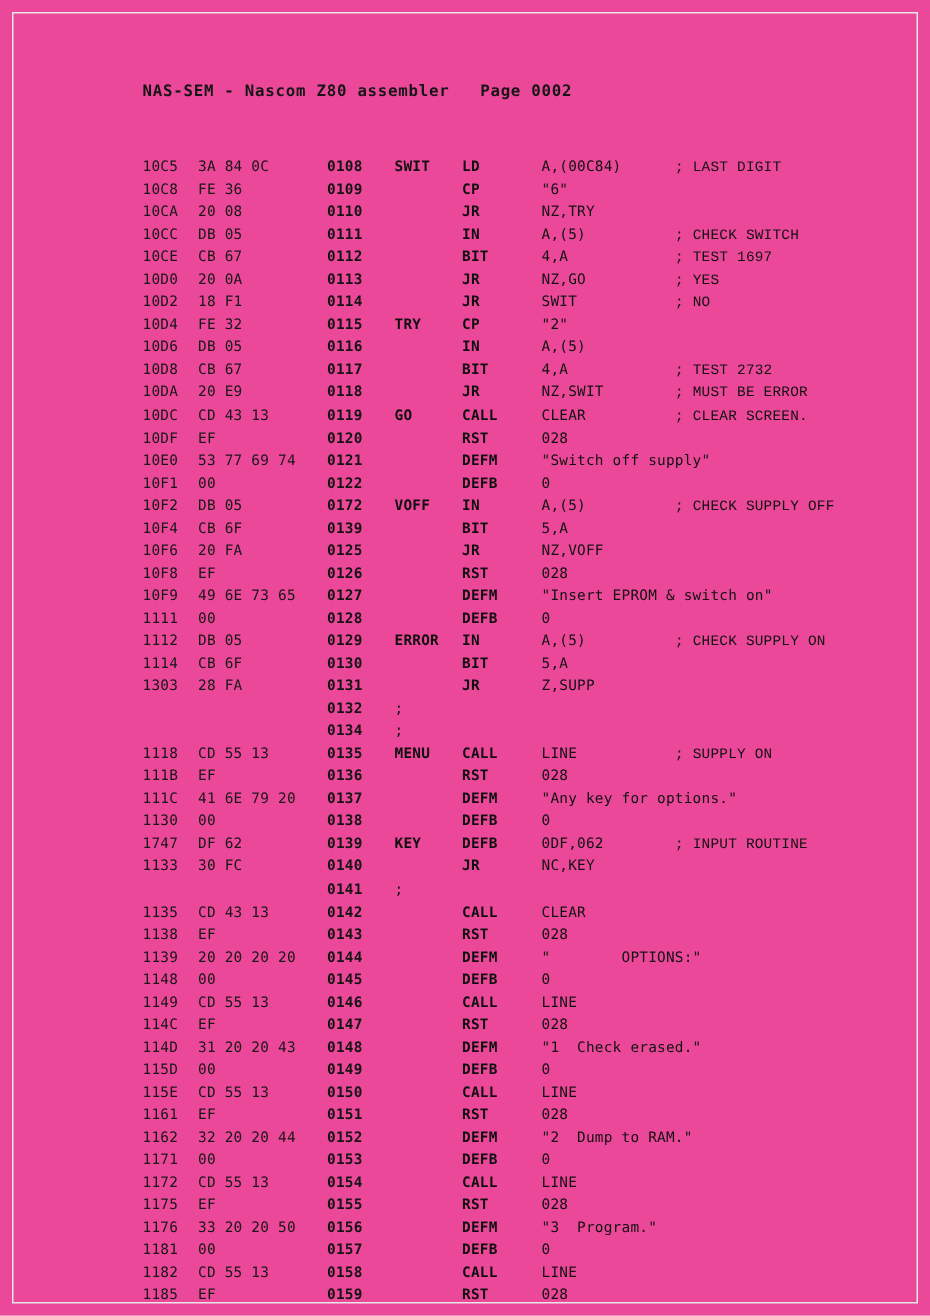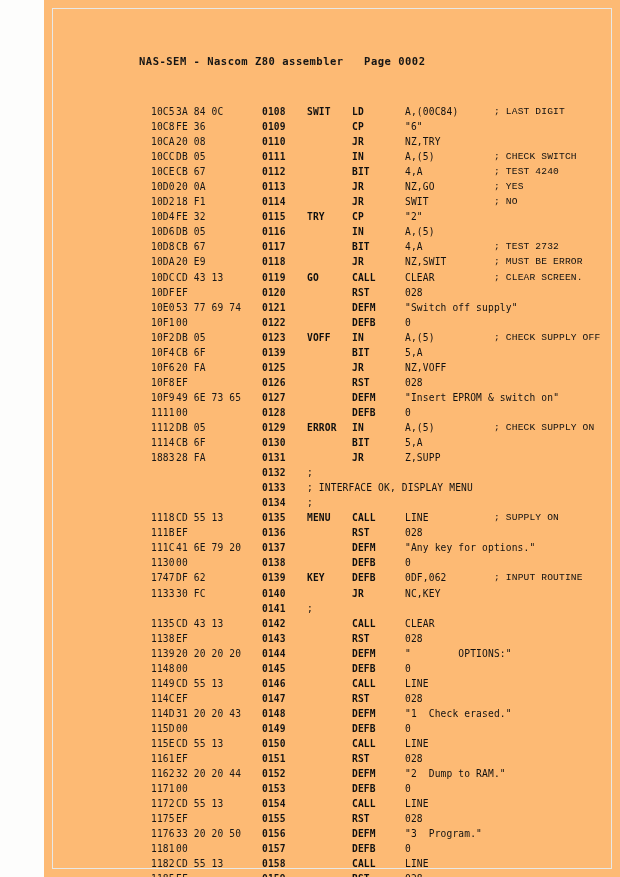--- a/index.html
+++ b/index.html
@@ -13,22 +13,21 @@
     height: 877px;
     position: relative;
     overflow: hidden;
     font-family: "DejaVu Sans Mono", "Liberation Mono", monospace;
     
     background: #fdfdfc;
   }
   .page {
     position: absolute;
     inset: 0;
-    background: #fdba74;
-    margin-left: 44px;
+    background: #ec4899;
   }
   
   .scan-edge {
     position: absolute;
     left: 8px; top: 8px; right: 8px; bottom: 8px;
     border: 1px solid #e8e8e6;
     pointer-events: none;
   }
   .doc-header {
     position: absolute;
@@ -54,21 +53,21 @@
     line-height: 15.05px;
     color: #121212;
     letter-spacing: 0.15px;
   }
   .col {
     position: absolute;
     top: 0;
     white-space: pre;
   }
   
-  .c-addr   { left: 12px;   }
+  .c-addr   { left: 0px;   }
   .c-hex    { left: 37px;  }
   .c-lineno { left: 123px; }
   .c-label  { left: 168px; }
   .c-mnem   { left: 213px; }
   .c-oper   { left: 266px; text-align: right; }
   .c-cmt    { left: 355px; font-family: Liberation Mono, monospace; }
   
   .c-full   { left: 123px; }
 
   
@@ -86,42 +85,41 @@
 <div class="page">
   <div class="scan-edge"></div>
 
   <div class="doc-header">NAS-SEM - Nascom Z80 assembler   Page 0002</div>
 
   <div class="listing" id="listing">
       <div class="code-row"><span class="col c-addr">10C5</span><span class="col c-hex">3A 84 0C</span><span class="col c-lineno">0108</span><span class="col c-label">SWIT</span><span class="col c-mnem">LD</span><span class="col c-oper">A,(00C84)</span><span class="col c-cmt">; LAST DIGIT</span></div>
       <div class="code-row"><span class="col c-addr">10C8</span><span class="col c-hex">FE 36</span><span class="col c-lineno">0109</span><span class="col c-mnem">CP</span><span class="col c-oper">"6"</span></div>
       <div class="code-row"><span class="col c-addr">10CA</span><span class="col c-hex">20 08</span><span class="col c-lineno">0110</span><span class="col c-mnem">JR</span><span class="col c-oper">NZ,TRY</span></div>
       <div class="code-row"><span class="col c-addr">10CC</span><span class="col c-hex">DB 05</span><span class="col c-lineno">0111</span><span class="col c-mnem">IN</span><span class="col c-oper">A,(5)</span><span class="col c-cmt">; CHECK SWITCH</span></div>
-      <div class="code-row"><span class="col c-addr">10CE</span><span class="col c-hex">CB 67</span><span class="col c-lineno">0112</span><span class="col c-mnem">BIT</span><span class="col c-oper">4,A</span><span class="col c-cmt">; TEST 4240</span></div>
+      <div class="code-row"><span class="col c-addr">10CE</span><span class="col c-hex">CB 67</span><span class="col c-lineno">0112</span><span class="col c-mnem">BIT</span><span class="col c-oper">4,A</span><span class="col c-cmt">; TEST 1697</span></div>
       <div class="code-row"><span class="col c-addr">10D0</span><span class="col c-hex">20 0A</span><span class="col c-lineno">0113</span><span class="col c-mnem">JR</span><span class="col c-oper">NZ,GO</span><span class="col c-cmt">; YES</span></div>
       <div class="code-row"><span class="col c-addr">10D2</span><span class="col c-hex">18 F1</span><span class="col c-lineno">0114</span><span class="col c-mnem">JR</span><span class="col c-oper">SWIT</span><span class="col c-cmt">; NO</span></div>
       <div class="code-row"><span class="col c-addr">10D4</span><span class="col c-hex">FE 32</span><span class="col c-lineno">0115</span><span class="col c-label">TRY</span><span class="col c-mnem">CP</span><span class="col c-oper">"2"</span></div>
       <div class="code-row"><span class="col c-addr">10D6</span><span class="col c-hex">DB 05</span><span class="col c-lineno">0116</span><span class="col c-mnem">IN</span><span class="col c-oper">A,(5)</span></div>
       <div class="code-row"><span class="col c-addr">10D8</span><span class="col c-hex">CB 67</span><span class="col c-lineno">0117</span><span class="col c-mnem">BIT</span><span class="col c-oper">4,A</span><span class="col c-cmt">; TEST 2732</span></div>
       <div class="code-row"><span class="col c-addr">10DA</span><span class="col c-hex">20 E9</span><span class="col c-lineno">0118</span><span class="col c-mnem">JR</span><span class="col c-oper">NZ,SWIT</span><span class="col c-cmt">; MUST BE ERROR</span></div>
       <div class="code-row"><span class="col c-addr">10DC</span><span class="col c-hex">CD 43 13</span><span class="col c-lineno">0119</span><span class="col c-label">GO</span><span class="col c-mnem">CALL</span><span class="col c-oper">CLEAR</span><span class="col c-cmt">; CLEAR SCREEN.</span></div>
       <div class="code-row"><span class="col c-addr">10DF</span><span class="col c-hex">EF</span><span class="col c-lineno">0120</span><span class="col c-mnem">RST</span><span class="col c-oper">028</span></div>
       <div class="code-row"><span class="col c-addr">10E0</span><span class="col c-hex">53 77 69 74</span><span class="col c-lineno">0121</span><span class="col c-mnem">DEFM</span><span class="col c-oper">"Switch off supply"</span></div>
       <div class="code-row"><span class="col c-addr">10F1</span><span class="col c-hex">00</span><span class="col c-lineno">0122</span><span class="col c-mnem">DEFB</span><span class="col c-oper">0</span></div>
-      <div class="code-row"><span class="col c-addr">10F2</span><span class="col c-hex">DB 05</span><span class="col c-lineno">0123</span><span class="col c-label">VOFF</span><span class="col c-mnem">IN</span><span class="col c-oper">A,(5)</span><span class="col c-cmt">; CHECK SUPPLY OFF</span></div>
+      <div class="code-row"><span class="col c-addr">10F2</span><span class="col c-hex">DB 05</span><span class="col c-lineno">0172</span><span class="col c-label">VOFF</span><span class="col c-mnem">IN</span><span class="col c-oper">A,(5)</span><span class="col c-cmt">; CHECK SUPPLY OFF</span></div>
       <div class="code-row"><span class="col c-addr">10F4</span><span class="col c-hex">CB 6F</span><span class="col c-lineno">0139</span><span class="col c-mnem">BIT</span><span class="col c-oper">5,A</span></div>
       <div class="code-row"><span class="col c-addr">10F6</span><span class="col c-hex">20 FA</span><span class="col c-lineno">0125</span><span class="col c-mnem">JR</span><span class="col c-oper">NZ,VOFF</span></div>
       <div class="code-row"><span class="col c-addr">10F8</span><span class="col c-hex">EF</span><span class="col c-lineno">0126</span><span class="col c-mnem">RST</span><span class="col c-oper">028</span></div>
       <div class="code-row"><span class="col c-addr">10F9</span><span class="col c-hex">49 6E 73 65</span><span class="col c-lineno">0127</span><span class="col c-mnem">DEFM</span><span class="col c-oper">"Insert EPROM &amp; switch on"</span></div>
       <div class="code-row"><span class="col c-addr">1111</span><span class="col c-hex">00</span><span class="col c-lineno">0128</span><span class="col c-mnem">DEFB</span><span class="col c-oper">0</span></div>
       <div class="code-row"><span class="col c-addr">1112</span><span class="col c-hex">DB 05</span><span class="col c-lineno">0129</span><span class="col c-label">ERROR</span><span class="col c-mnem">IN</span><span class="col c-oper">A,(5)</span><span class="col c-cmt">; CHECK SUPPLY ON</span></div>
       <div class="code-row"><span class="col c-addr">1114</span><span class="col c-hex">CB 6F</span><span class="col c-lineno">0130</span><span class="col c-mnem">BIT</span><span class="col c-oper">5,A</span></div>
-      <div class="code-row"><span class="col c-addr">1883</span><span class="col c-hex">28 FA</span><span class="col c-lineno">0131</span><span class="col c-mnem">JR</span><span class="col c-oper">Z,SUPP</span></div>
+      <div class="code-row"><span class="col c-addr">1303</span><span class="col c-hex">28 FA</span><span class="col c-lineno">0131</span><span class="col c-mnem">JR</span><span class="col c-oper">Z,SUPP</span></div>
       <div class="code-row"><span class="col c-lineno">0132</span><span class="col c-full" style="left: 168px;">;</span></div>
-      <div class="code-row"><span class="col c-lineno">0133</span><span class="col c-full" style="left: 168px;">; INTERFACE OK, DISPLAY MENU</span></div>
       <div class="code-row"><span class="col c-lineno">0134</span><span class="col c-full" style="left: 168px;">;</span></div>
       <div class="code-row"><span class="col c-addr">1118</span><span class="col c-hex">CD 55 13</span><span class="col c-lineno">0135</span><span class="col c-label">MENU</span><span class="col c-mnem">CALL</span><span class="col c-oper">LINE</span><span class="col c-cmt">; SUPPLY ON</span></div>
       <div class="code-row"><span class="col c-addr">111B</span><span class="col c-hex">EF</span><span class="col c-lineno">0136</span><span class="col c-mnem">RST</span><span class="col c-oper">028</span></div>
       <div class="code-row"><span class="col c-addr">111C</span><span class="col c-hex">41 6E 79 20</span><span class="col c-lineno">0137</span><span class="col c-mnem">DEFM</span><span class="col c-oper">"Any key for options."</span></div>
       <div class="code-row"><span class="col c-addr">1130</span><span class="col c-hex">00</span><span class="col c-lineno">0138</span><span class="col c-mnem">DEFB</span><span class="col c-oper">0</span></div>
       <div class="code-row"><span class="col c-addr">1747</span><span class="col c-hex">DF 62</span><span class="col c-lineno">0139</span><span class="col c-label">KEY</span><span class="col c-mnem">DEFB</span><span class="col c-oper">0DF,062</span><span class="col c-cmt">; INPUT ROUTINE</span></div>
       <div class="code-row"><span class="col c-addr">1133</span><span class="col c-hex">30 FC</span><span class="col c-lineno">0140</span><span class="col c-mnem">JR</span><span class="col c-oper">NC,KEY</span></div>
       <div class="code-row"><span class="col c-lineno">0141</span><span class="col c-full" style="left: 168px;">;</span></div>
       <div class="code-row"><span class="col c-addr">1135</span><span class="col c-hex">CD 43 13</span><span class="col c-lineno">0142</span><span class="col c-mnem">CALL</span><span class="col c-oper">CLEAR</span></div>
       <div class="code-row"><span class="col c-addr">1138</span><span class="col c-hex">EF</span><span class="col c-lineno">0143</span><span class="col c-mnem">RST</span><span class="col c-oper">028</span></div>

